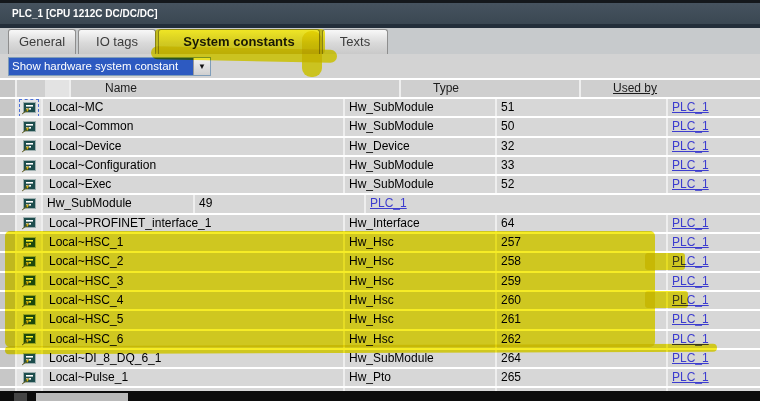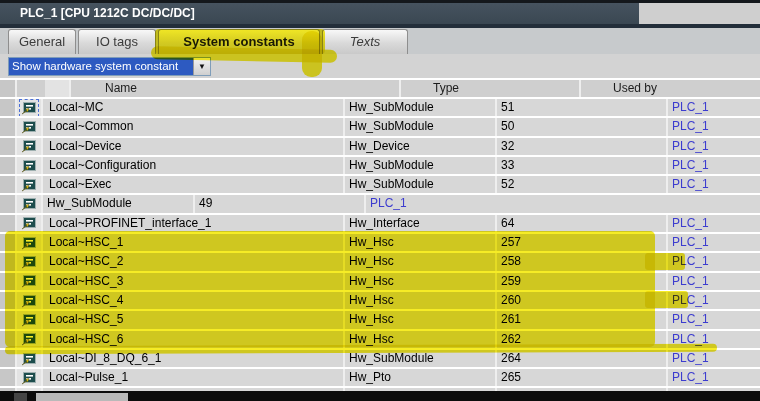--- a/index.html
+++ b/index.html
@@ -4,23 +4,23 @@
 <style>
   * { margin:0; padding:0; box-sizing:border-box; }
   html,body { background:#808080; }
   .screen {
     position:relative; width:760px; height:401px; overflow:hidden;
     font-family:"Liberation Sans", sans-serif; background:#cfcfcf;
   }
   
   .top-strip { position:absolute; left:0; top:0; width:760px; height:3px; background:#14181c; }
   .titlebar {
-    position:absolute; left:0; top:3px; width:639px; height:21px;
+    position:absolute; left:0; top:3px; width:760px; height:21px;
     background:linear-gradient(#46535f,#3a4752); color:#fff;
-    font-size:12px; font-weight:bold; line-height:21px; padding-left:20px;
+    font-size:10px; font-weight:bold; line-height:21px; padding-left:12px;
   }
   .titlebar-underline { position:absolute; left:0; top:24px; width:760px; height:4px; background:#232e3a; }
   
   .tabstrip { position:absolute; left:0; top:28px; width:760px; height:26px; background:#c7cacc; }
   .tab {
     position:absolute; top:1px; height:25px;
     background:linear-gradient(#f8f8f8,#d9d9d9 55%,#c9c9c9);
     border:1px solid #8e8e8e; border-bottom:none;
     border-radius:3px 3px 0 0;
     font-size:13px; color:#3c3c3c; text-align:center; line-height:24px; cursor:pointer;
@@ -45,21 +45,21 @@
   .hdr, .row { display:flex; width:760px; }
   .hdr { height:19px; background:#cfcfcf; border-bottom:2px solid #fff;gap:28px; }
   .hdr .c { font-size:12px; color:#1c1c1c; line-height:17px; }
   .row { height:19.3px; background:#d7d7d7; border-bottom:2px solid #fff; cursor:pointer; }
   .c { flex:none; overflow:hidden; white-space:nowrap; border-right:2px solid #eee; }
   .c.gut  { width:17px;  background:#c7c7c7; }
   .c.ico  { width:26px;  background:#e3e3e3; display:flex; align-items:center; justify-content:center; }
   .c.name { width:302px; padding-left:6px; }
   .c.type { width:152px; padding-left:4px; }
   .c.hwid { width:171px; padding-left:4px; }
-  .c.used { width:92px;  padding-left:4px; border-right:none; }
+  .c.used { width:92px;  padding-left:4px; border-right:none;text-decoration:underline; }
   .row .c { font-size:12px; color:#000; line-height:17px; }
   .row .c.used { color:#3c3ccf; }
   .tag-icon { width:16px; height:14px; position:relative; display:block; }
   .row.selected .tag-icon { outline:1px dashed #4b6fd6; outline-offset:1px; }
   
   .marker { position:absolute; background:#f6ec26; mix-blend-mode:multiply; pointer-events:none; }
   .mk-tab     { left:155px; top:29px;  width:170px; height:25px; border-radius:4px; }
   .mk-swoosh  { left:151px; top:48px;  width:186px; height:13px; border-radius:8px; transform:rotate(1.2deg); }
   .mk-streak  { left:302px; top:31px;  width:20px;  height:46px; border-radius:9px; }
   .mk-block   { left:5px;   top:231px; width:650px; height:116px; border-radius:5px; }
@@ -88,21 +88,21 @@
   </div>
 
   <div class="tab" style="left: 78px; width: 78px;">
     <span>IO tags</span>
   </div>
 
   <div class="tab active" style="left: 158px; width: 162px;">
     <span>System constants</span>
   </div>
 
-  <div class="tab" style="left: 322px; width: 86px; font-style: italic;">
+  <div class="tab" style="left: 322px; width: 66px;">
     <span>Texts</span>
   </div>
 </div>
 
   <div class="toolbar">
     <div class="dropdown">
       <div class="sel">Show hardware system constant</div>
       <div class="arrow-btn">
         <span>▼</span>
       </div>

